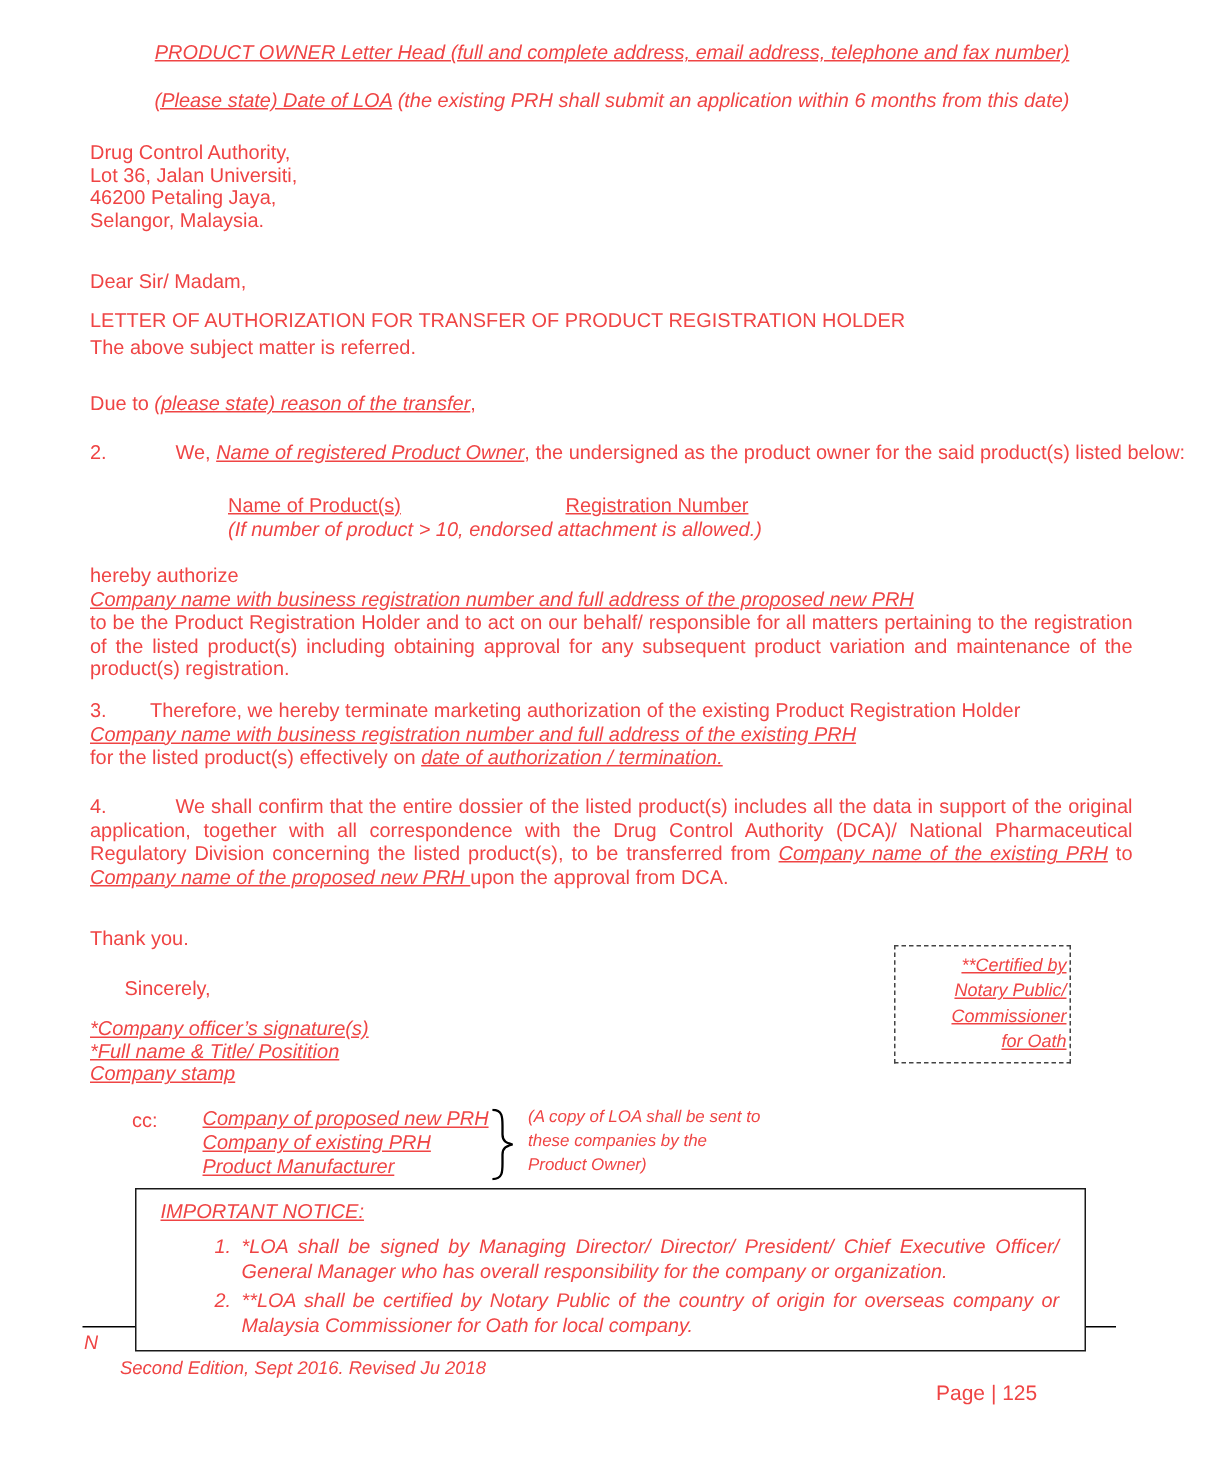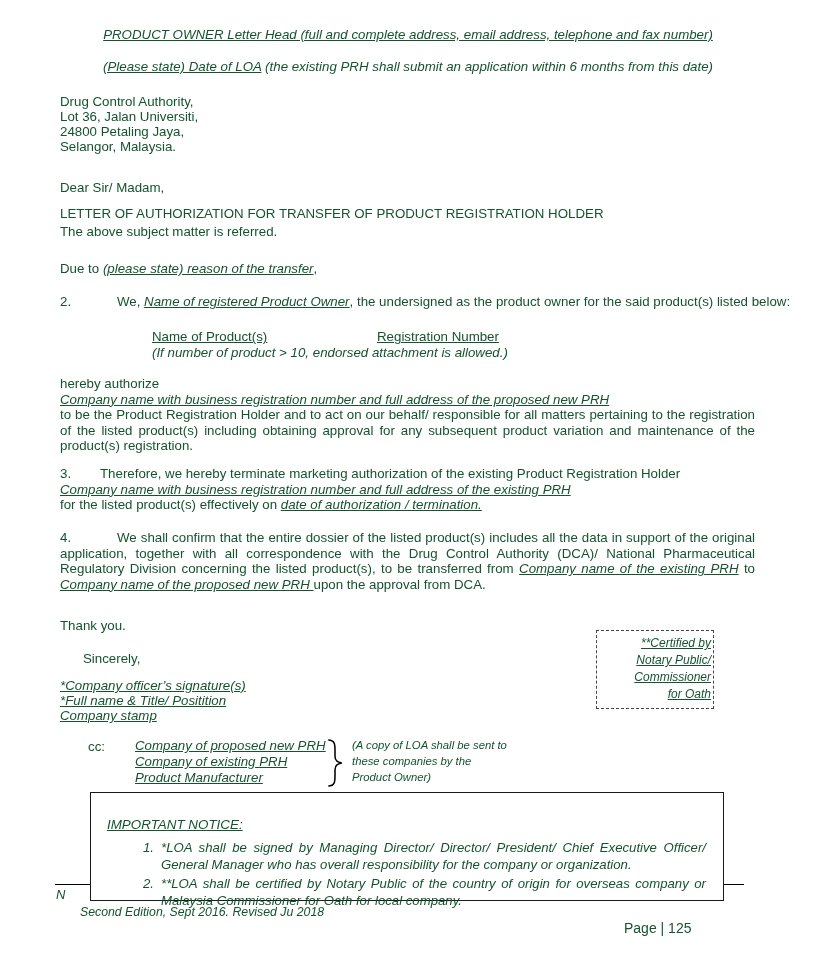--- a/index.html
+++ b/index.html
@@ -1,18 +1,18 @@
 <!DOCTYPE html>
 <html><head>
 <meta charset="utf-8">
 <style>
   html,body { margin:0; padding:0; background:#ffffff; }
   .page {
     position:relative; width:816px; height:974px; background:#fff;
-    font-family:"Liberation Sans", sans-serif; font-size:13.3px; color:#14532d;
+    font-family:"Liberation Sans", sans-serif; font-size:13.3px; color:#ef4444;
     overflow:hidden;
   }
   .abs { position:absolute; }
   .i { font-style:italic; }
   .b { font-weight:normal; }
   .u { text-decoration:underline; }
   .just { text-align:justify; }
   .lh { line-height:15.6px; }
   .body-block { left:60px; width:695px; }
   .center-line { left:0; width:816px; text-align:center; }
@@ -20,21 +20,21 @@
   .hang .num { position:absolute; left:0; top:0; }
   .num4 { position:absolute; left:0; top:0; }
   .cert-box {
     border:1.5px dashed #444; width:112px; padding:4px 2px 5px 2px;
     text-align:right; font-size:12px; line-height:17px; background:#fff;
   }
   .notice-box {
     border:1.2px solid #1a1a1a; background:#fff; z-index:3;
     width:632px; height:107px;
   }
-  .notice-title { margin:24px 0 0 16px; font-size:13.4px; }
+  .notice-title { margin:7px 0 0 16px; font-size:13.4px; }
   .notice-items { margin:7px 17px 0 52px; font-size:13.2px; }
   .notice-item { position:relative; padding-left:18px; text-align:justify; line-height:17.3px; margin-bottom:1px; }
   .notice-item .n { position:absolute; left:0; top:0; }
   .footer-rule { border-top:1.6px solid #000; height:0; z-index:1; }
   .footer-small { font-size:12.3px; }
   .cc-note { font-size:11.3px; line-height:15.8px; }
   .cc-items { line-height:16.2px; }
   .sig-block { line-height:15.2px; }
   .addr { line-height:15px; }
 </style>
@@ -46,21 +46,21 @@
   <div class="abs center-line" style="top:27px;">
     <span class="i u">PRODUCT OWNER Letter Head (full and complete address, email address, telephone and fax number)</span>
   </div>
   <div class="abs center-line" style="top:59px;">
     <span class="i u">(Please state) Date of LOA</span><span class="i"> (the existing PRH shall submit an application within 6 months from this date)</span>
   </div>
 
   <div class="abs addr" style="top:94px;left:60px;">
     <div>Drug Control Authority,</div>
     <div>Lot 36, Jalan Universiti,</div>
-    <div>24800 Petaling Jaya,</div>
+    <div>46200 Petaling Jaya,</div>
     <div>Selangor, Malaysia.</div>
   </div>
 
   <div class="abs" style="top:180px;left:60px;">Dear Sir/ Madam,</div>
 
   <div class="abs b" style="top:206px;left:60px;">LETTER OF AUTHORIZATION FOR TRANSFER OF PRODUCT REGISTRATION HOLDER</div>
 
   <div class="abs" style="top:224px;left:60px;text-align:center;">The above subject matter is referred.</div>
 
   <div class="abs" style="top:261px;left:60px;">

